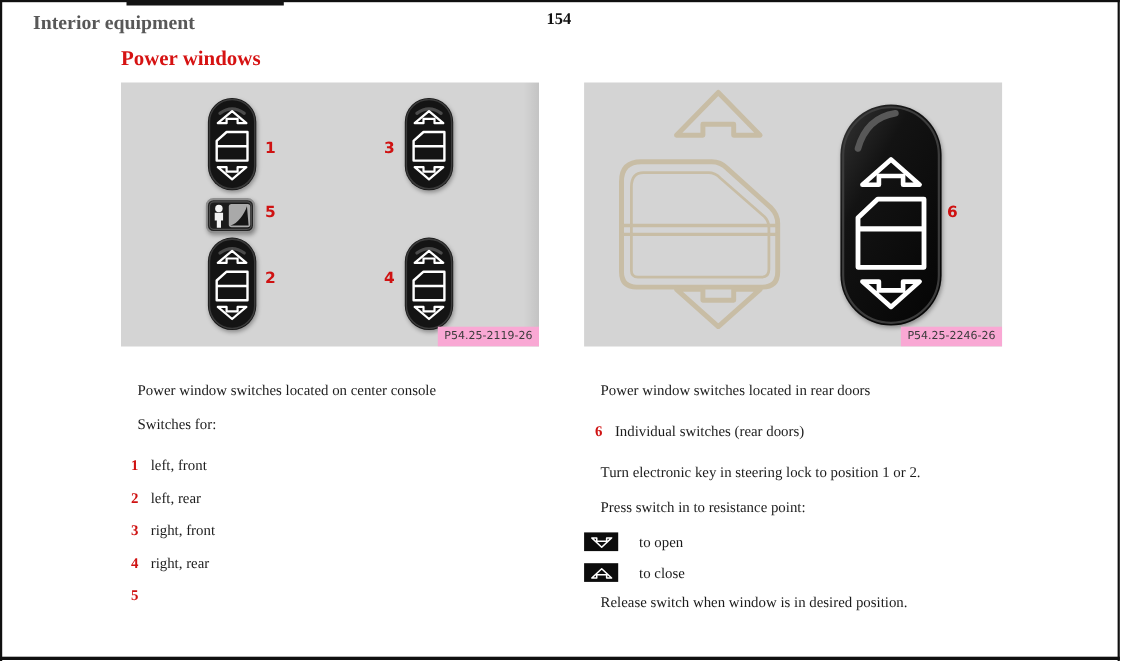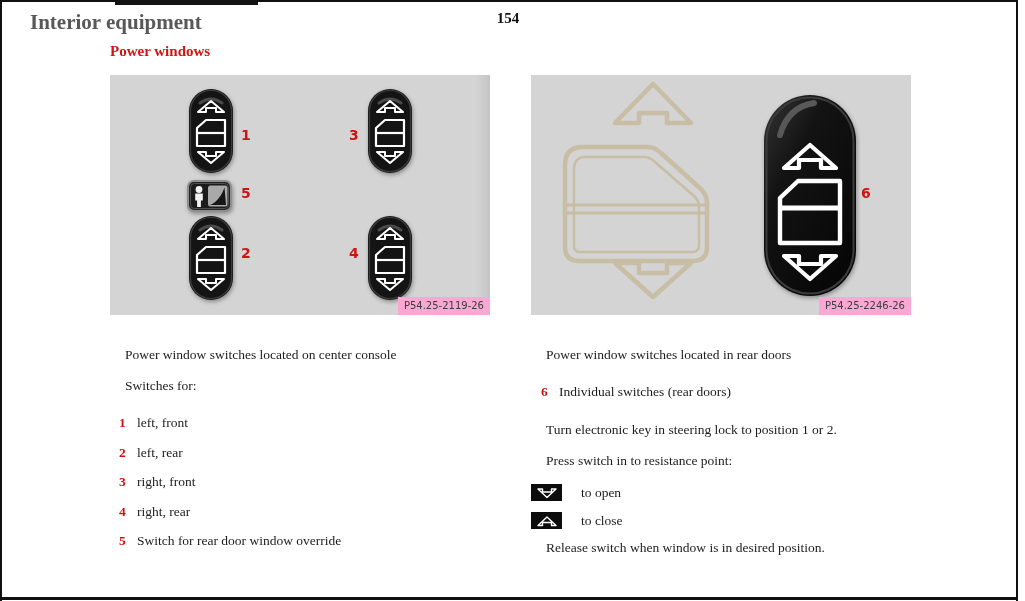--- a/index.html
+++ b/index.html
@@ -7,23 +7,23 @@
   .page{position:absolute;inset:0;}
 
   
   .b-top{position:absolute;left:0;top:0;width:1018px;height:2px;background:#101010;}
   .b-bar{position:absolute;left:115px;top:0;width:143px;height:5px;background:#131313;}
   .b-left{position:absolute;left:0;top:0;width:2px;height:601px;background:#101010;}
   .b-right{position:absolute;left:1016px;top:0;width:2px;height:601px;background:#101010;}
   .b-bottom{position:absolute;left:0;top:597px;width:1018px;height:3px;background:#101010;}
 
   
-  .hdr-section{position:absolute;left:30px;top:10px;font-size:21px;font-weight:bold;color:#585858;}
+  .hdr-section{position:absolute;left:30px;top:10px;font-size:18px;font-weight:bold;color:#585858;}
   .hdr-page{position:absolute;left:0;top:10px;width:1016px;text-align:center;font-size:15px;font-weight:bold;color:#111;}
-  .title{position:absolute;left:110px;top:43px;font-size:15px;font-weight:bold;color:#d61212;margin:0;}
+  .title{position:absolute;left:110px;top:43px;font-size:19px;font-weight:bold;color:#d61212;margin:0;}
 
   
   .fig{position:absolute;top:75px;width:380px;height:240px;background:#d4d4d4;overflow:hidden;}
   .fig-console{left:110px;}
   .fig-rear{left:531px;}
   .edge-shade{position:absolute;right:0;top:0;width:14px;height:100%;background:linear-gradient(to right,rgba(0,0,0,0),rgba(0,0,0,0.08));}
   .sw{position:absolute;filter:drop-shadow(1px 2px 2px rgba(0,0,0,0.35));}
   .callout{position:absolute;color:#cf1212;font:bold 14px "DejaVu Sans",sans-serif;z-index:3;}
   .fig-caption{position:absolute;right:0;bottom:0;background:#f9a8d4;color:#3c3c3c;
     font:10px "DejaVu Sans",sans-serif;padding:3px 6px 4px;z-index:2;}
@@ -185,21 +185,20 @@
       <li>
         <span class="num">3</span>
         <span>right, front</span>
       </li>
       <li>
         <span class="num">4</span>
         <span>right, rear</span>
       </li>
       <li>
         <span class="num">5</span>
-        <span>Switch for rear door window override</span>
       </li>
     </ul>
   </div>
 
   <div class="col col-right">
     <p class="lede">Power window switches located in rear doors</p>
     <div class="item6">
       <span class="num">6</span>
       <span>Individual switches (rear doors)</span>
     </div>

